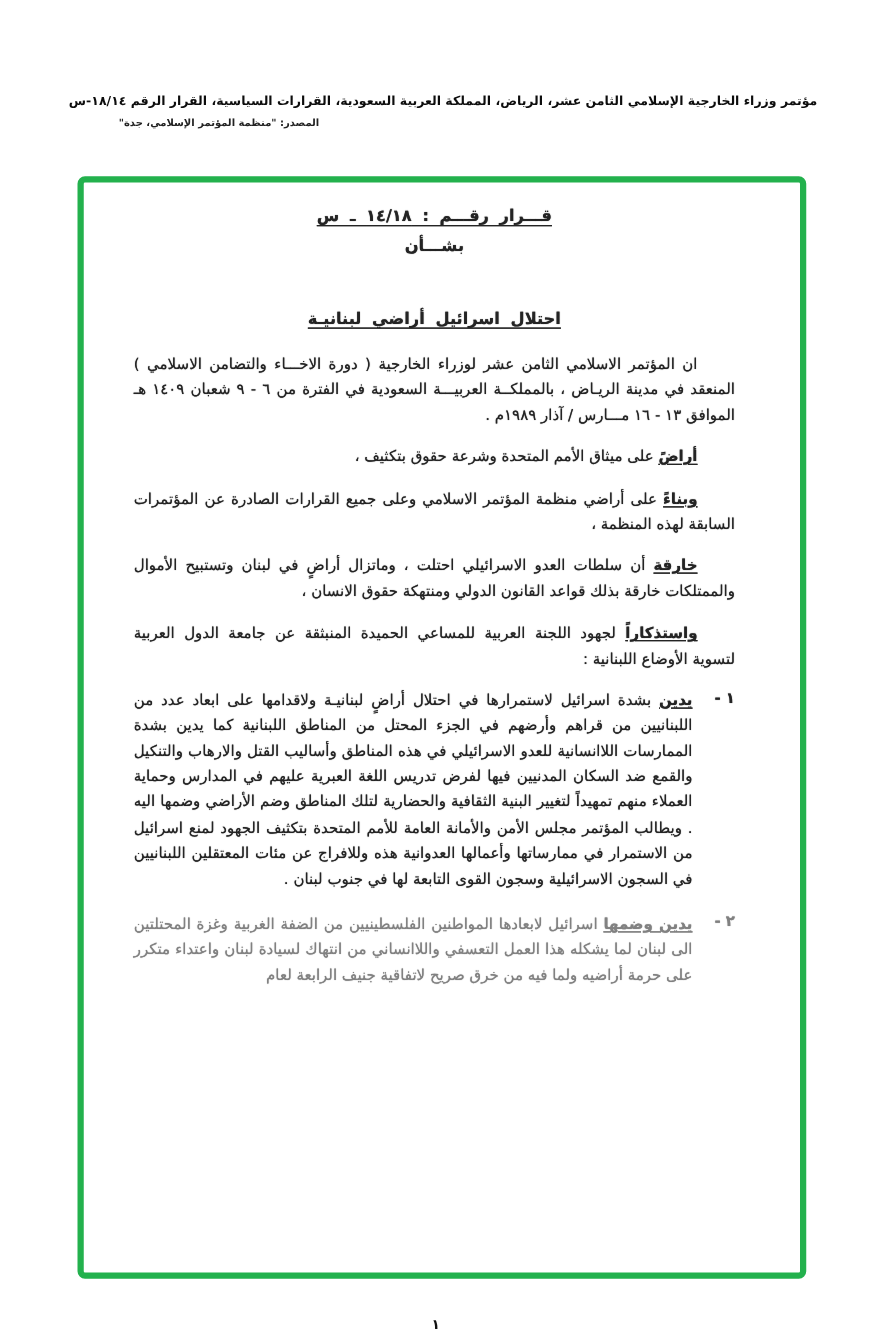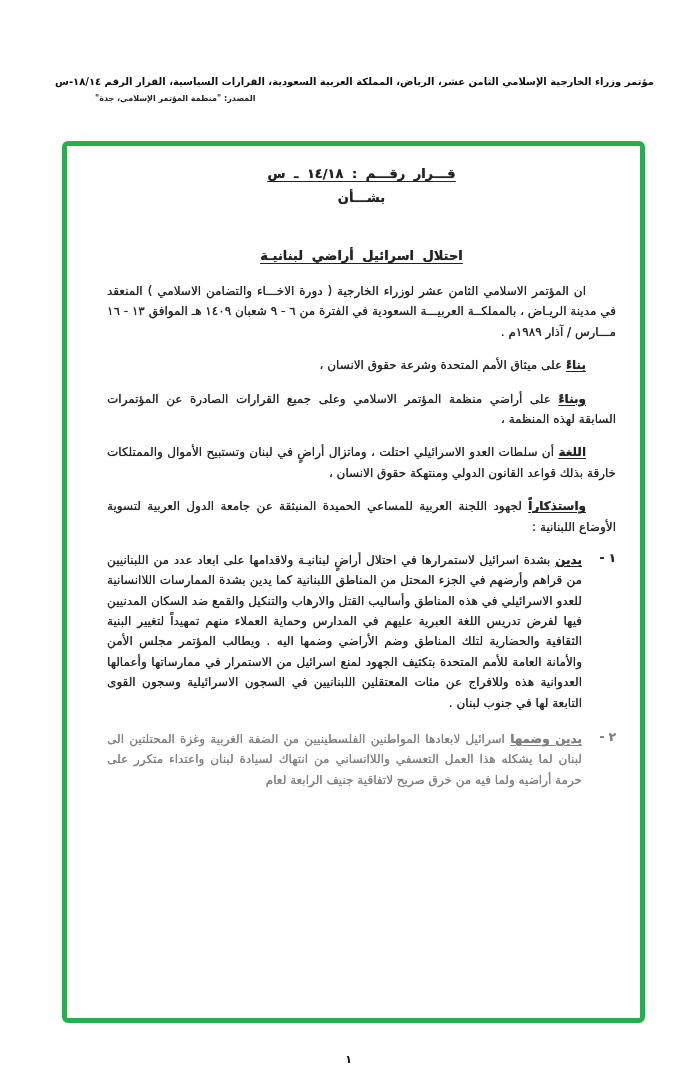--- a/index.html
+++ b/index.html
@@ -34,21 +34,21 @@
   .scan-box {
     position: absolute;
     top: 141px; left: 62px;
     width: 583px; height: 882px;
     border: 5px solid var(--highlight_green, #23b14d);
     border-radius: 6px;
     background: #fff;
   }
   .scan-content {
     width: 100%; height: 100%;
-    padding: 20px 24px 0 40px;
+    padding: 20px 52px 0 40px;
     direction: rtl;
     overflow: hidden;
     font-size: 12px;
     color: #242424;
     text-shadow: 0 0 0.7px rgba(25,25,25,0.85);
   }
   .title {
     text-align: center;
     font-weight: bold;
     font-size: 13px;
@@ -107,25 +107,25 @@
     <div class="scan-content">
 
       <div class="title t-underline">قـــرار رقـــم : ١٤/١٨ ـ س</div>
 
       <div class="title">بشـــأن</div>
 
       <div class="title t-underline subject">احتلال اسرائيل أراضي لبنانيـة</div>
 
       <p class="para"><span class="lead"></span><span>ان المؤتمر الاسلامي الثامن عشر لوزراء الخارجية ( دورة الاخـــاء والتضامن الاسلامي ) المنعقد في مدينة الريـاض ، بالمملكــة العربيـــة السعودية في الفترة من ٦ - ٩ شعبان ١٤٠٩ هـ الموافق ١٣ - ١٦ مـــارس / آذار ١٩٨٩م .</span></p>
 
-      <p class="para"><span class="lead">بناءً</span><span> على ميثاق الأمم المتحدة وشرعة حقوق الانسان ،</span></p>
+      <p class="para"><span class="lead">أراضً</span><span> على ميثاق الأمم المتحدة وشرعة حقوق بتكثيف ،</span></p>
 
       <p class="para"><span class="lead">وبناءً</span><span> على أراضي منظمة المؤتمر الاسلامي وعلى جميع القرارات الصادرة عن المؤتمرات السابقة لهذه المنظمة ،</span></p>
 
-      <p class="para"><span class="lead">اللغة</span><span> أن سلطات العدو الاسرائيلي احتلت ، وماتزال أراضٍ في لبنان وتستبيح الأموال والممتلكات خارقة بذلك قواعد القانون الدولي ومنتهكة حقوق الانسان ،</span></p>
+      <p class="para"><span class="lead">خارقة</span><span> أن سلطات العدو الاسرائيلي احتلت ، وماتزال أراضٍ في لبنان وتستبيح الأموال والممتلكات خارقة بذلك قواعد القانون الدولي ومنتهكة حقوق الانسان ،</span></p>
 
       <p class="para"><span class="lead">واستذكاراً</span><span> لجهود اللجنة العربية للمساعي الحميدة المنبثقة عن جامعة الدول العربية لتسوية الأوضاع اللبنانية :</span></p>
 
       <div class="items">
 
         <div class="item">
           <span class="item-num">١ -</span>
           <p class="item-body"><span class="lead">يدين</span><span> بشدة اسرائيل لاستمرارها في احتلال أراضٍ لبنانيـة ولاقدامها على ابعاد عدد من اللبنانيين من قراهم وأرضهم في الجزء المحتل من المناطق اللبنانية كما يدين بشدة الممارسات اللاانسانية للعدو الاسرائيلي في هذه المناطق وأساليب القتل والارهاب والتنكيل والقمع ضد السكان المدنيين فيها لفرض تدريس اللغة العبرية عليهم في المدارس وحماية العملاء منهم تمهيداً لتغيير البنية الثقافية والحضارية لتلك المناطق وضم الأراضي وضمها اليه . ويطالب المؤتمر مجلس الأمن والأمانة العامة للأمم المتحدة بتكثيف الجهود لمنع اسرائيل من الاستمرار في ممارساتها وأعمالها العدوانية هذه وللافراج عن مئات المعتقلين اللبنانيين في السجون الاسرائيلية وسجون القوى التابعة لها في جنوب لبنان .</span></p>
         </div>
 

